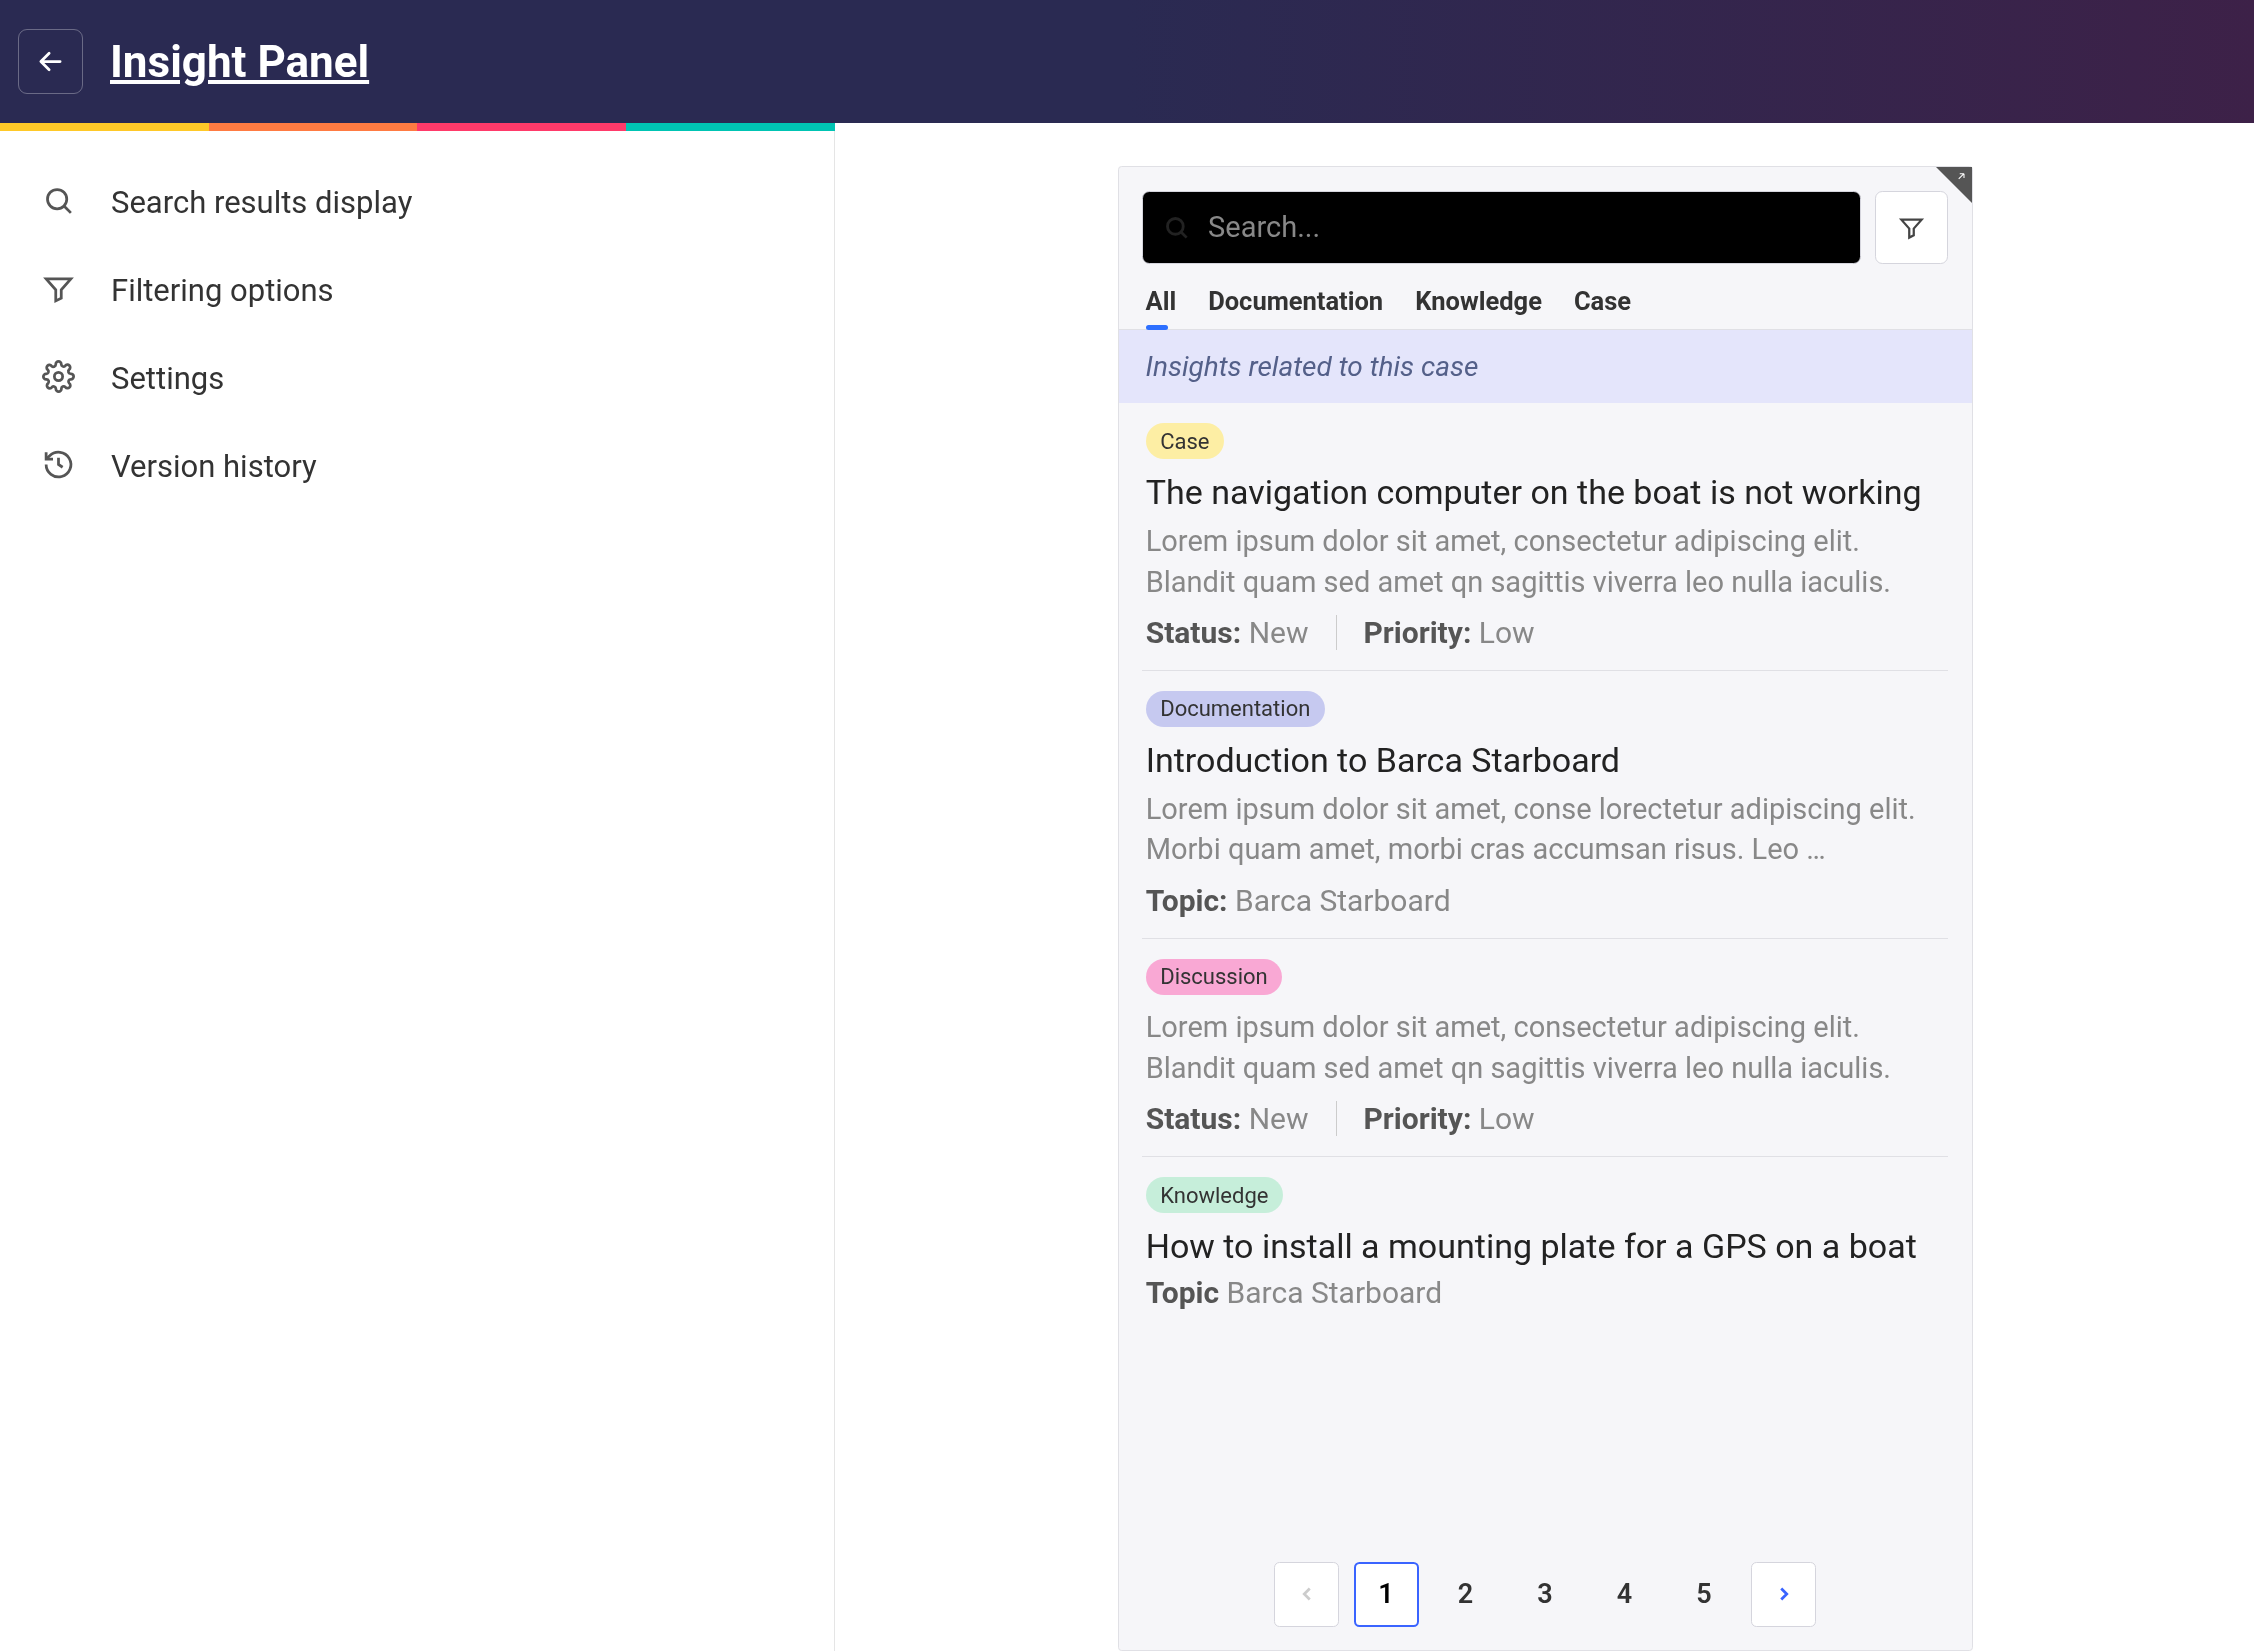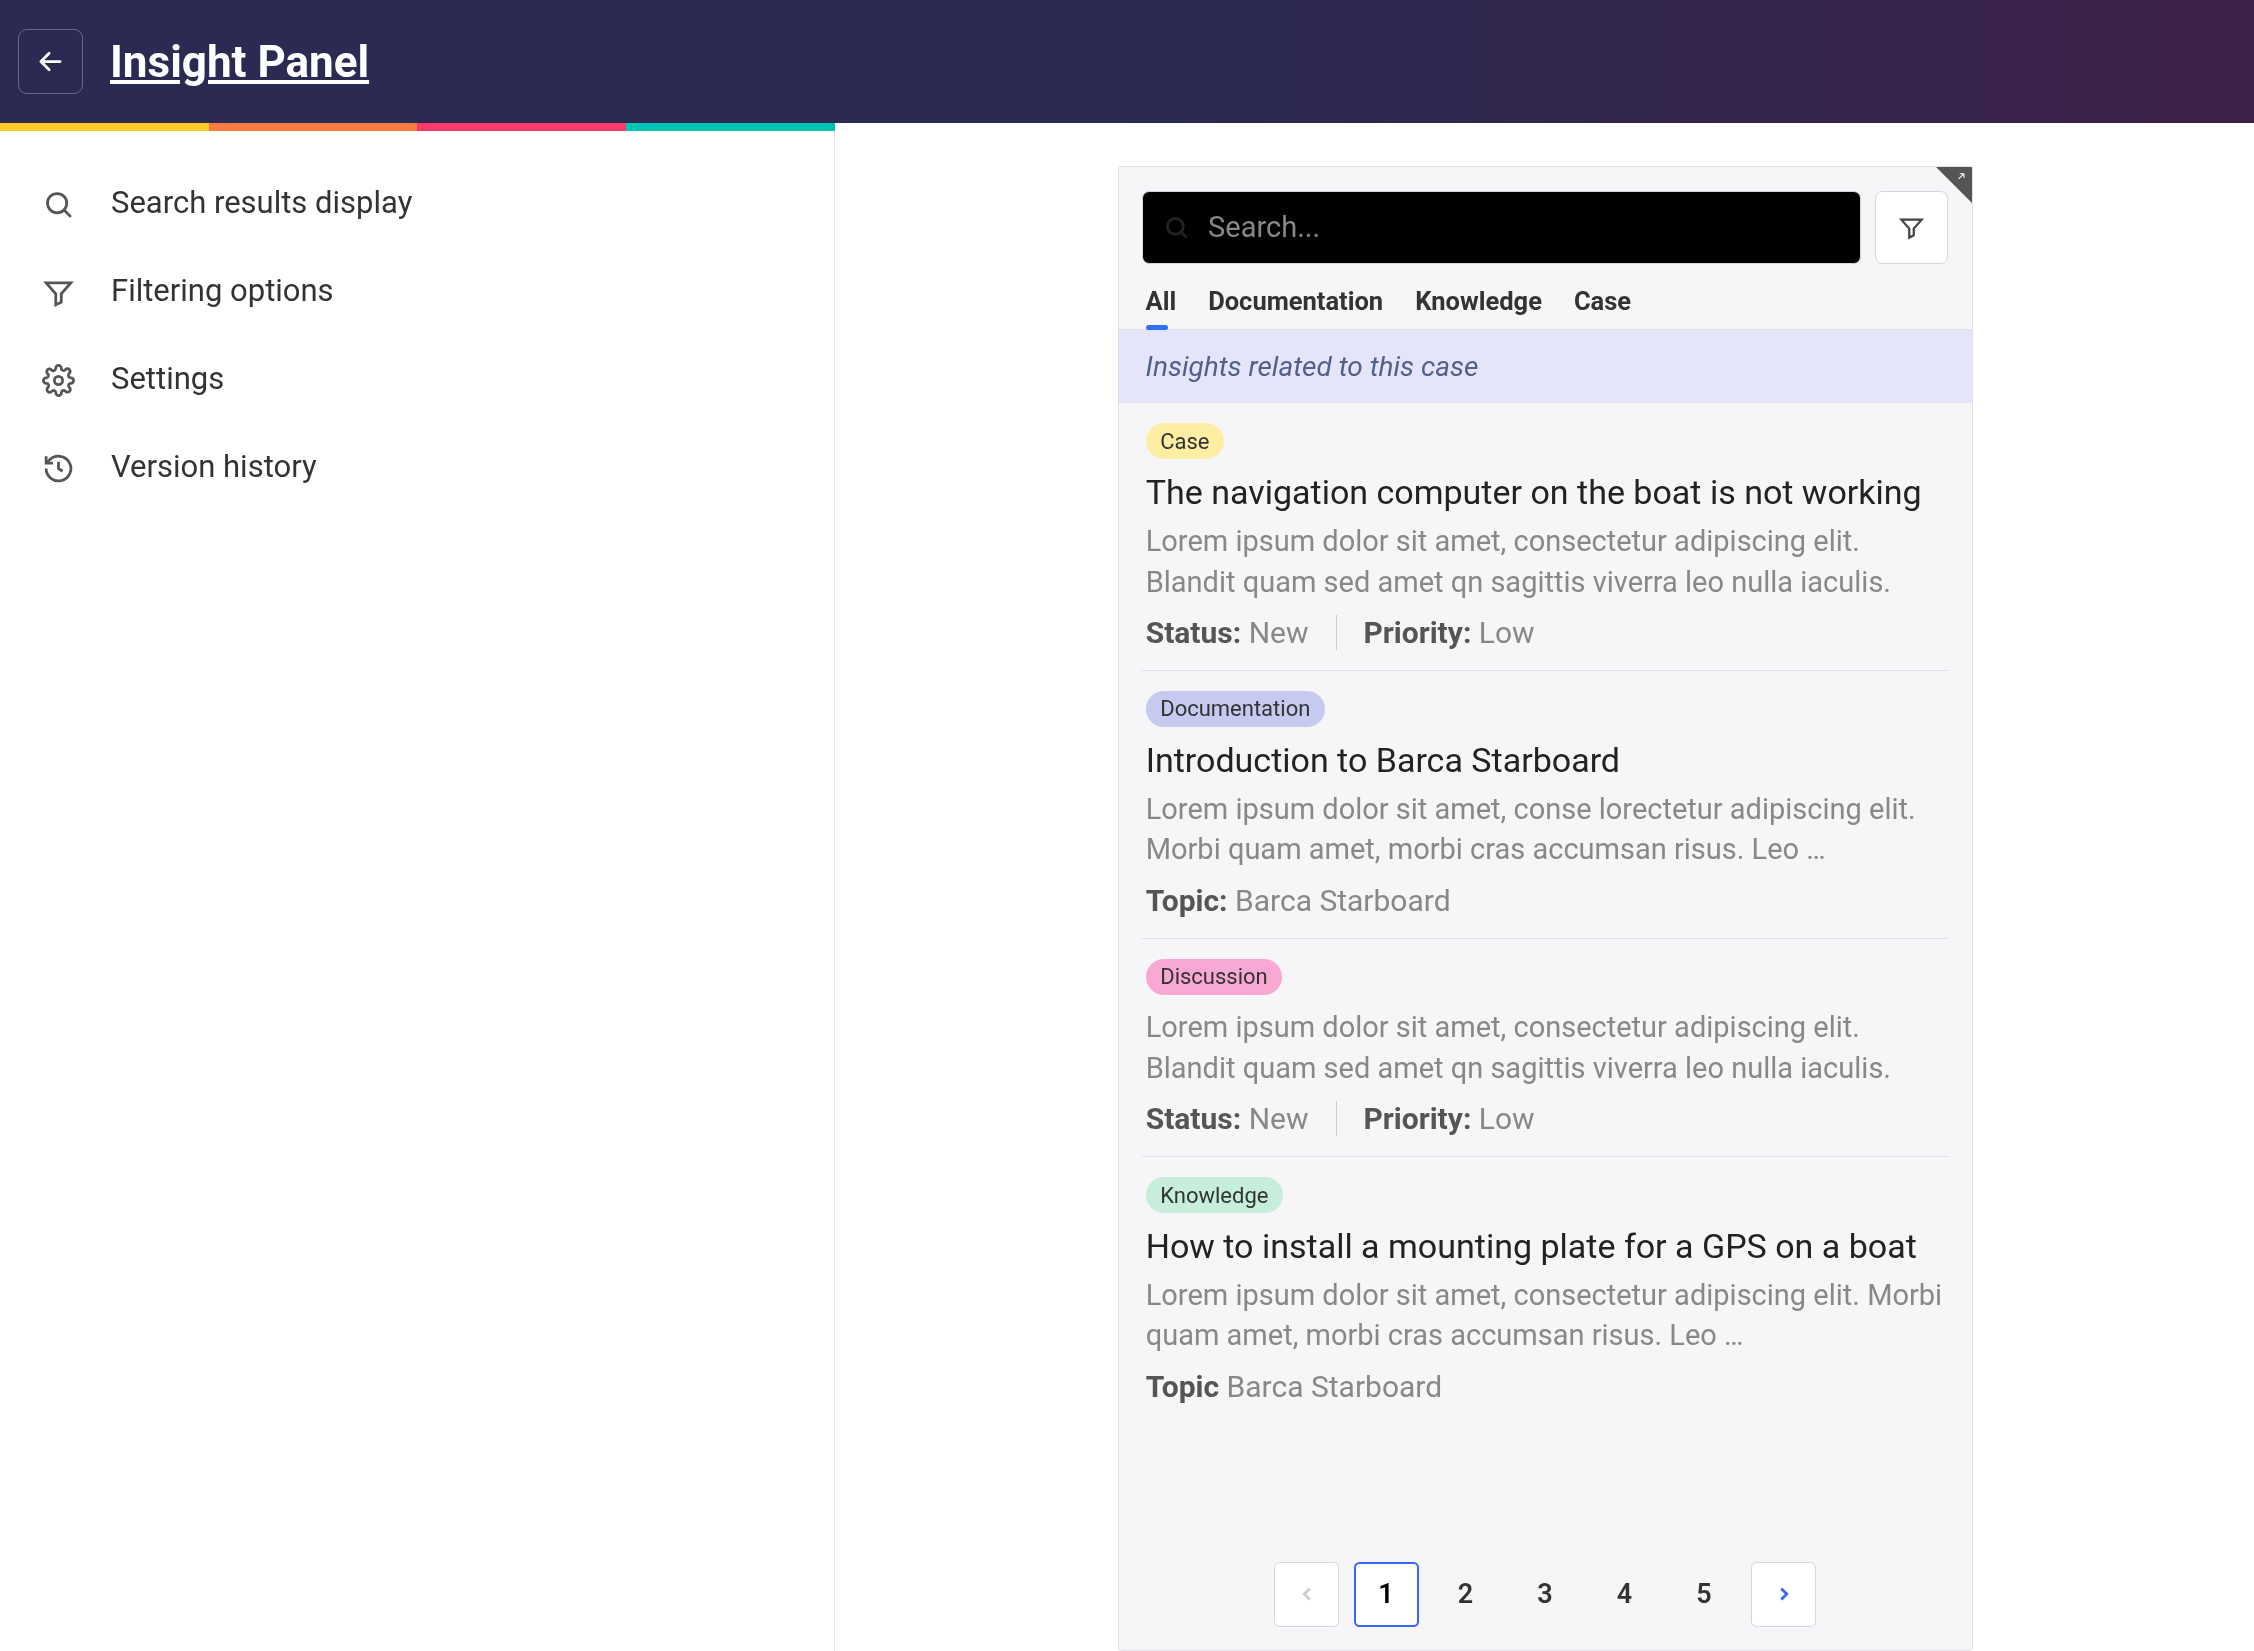--- a/index.html
+++ b/index.html
@@ -41,21 +41,21 @@
       background: linear-gradient(90deg, #ffc928 0%, #ffc928 25%, #ff7b42 25%, #ff7b42 50%, #ff3a6a 50%, #ff3a6a 75%, #00c4b3 75%, #00c4b3 100%);
     }
     .main { display: flex; height: calc(100% - 131px); }
     .sidebar {
       width: 835px;
       border-right: 0.9px solid #e5e5e5;
       padding-top: 27px;
     }
     .sidebar-item {
       display: flex;
-      align-items: flex-end;
+      align-items: flex-start;
       padding: 25.5px 42px;
       cursor: pointer;
       font-size: 31px;
       color: #333;
     }
     .sidebar-icon {
       width: 33px;
       height: 33px;
       margin-right: 36px;
       stroke: #555;
@@ -313,21 +313,20 @@
     <span class="badge discussion">Discussion</span>
     <div class="result-desc">Lorem ipsum dolor sit amet, consectetur adipiscing elit. Blandit quam sed amet qn sagittis viverra leo nulla iaculis.</div>
     <div class="result-meta">
               <div class=""><span class="meta-label">Status:</span> <span class="meta-val">New</span></div>
               <div class="meta-sep"><span class="meta-label">Priority:</span> <span class="meta-val">Low</span></div>
             </div>
   </div>
           <div class="result">
     <span class="badge knowledge">Knowledge</span>
     <div class="result-title">How to install a mounting plate for a GPS on a boat</div>
-    <div class="result-desc">Lorem ipsum dolor sit amet, consectetur adipiscing elit. Morbi quam amet, morbi cras accumsan risus. Leo …</div>
     <div class="result-meta">
               <div class=""><span class="meta-label">Topic</span> <span class="meta-val">Barca Starboard</span></div>
             </div>
   </div>
         </div>
       <div class="pagination">
           <div class="page-btn disabled">
             <svg viewBox="0 0 24 24">
               <path d="M15 18l-6-6 6-6"></path>
             </svg>

